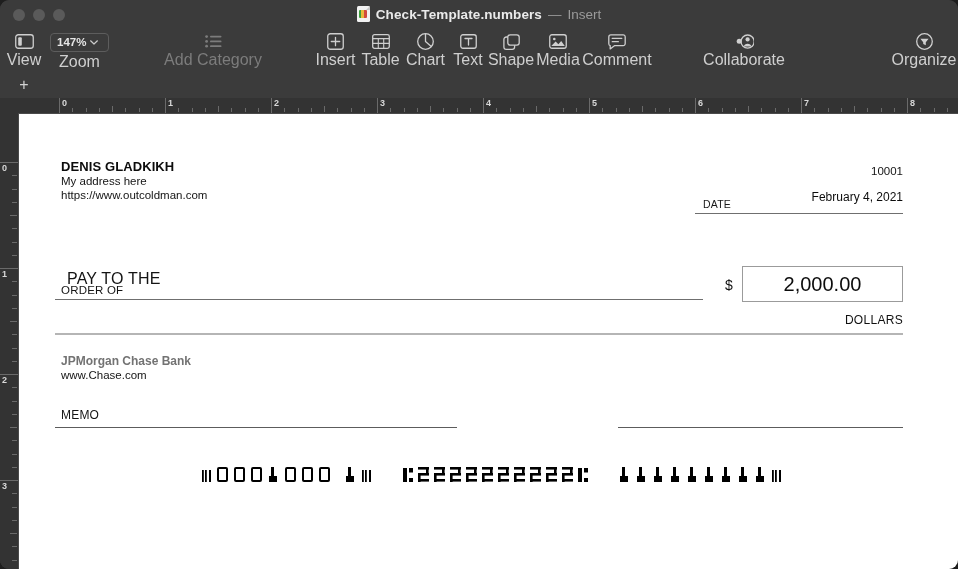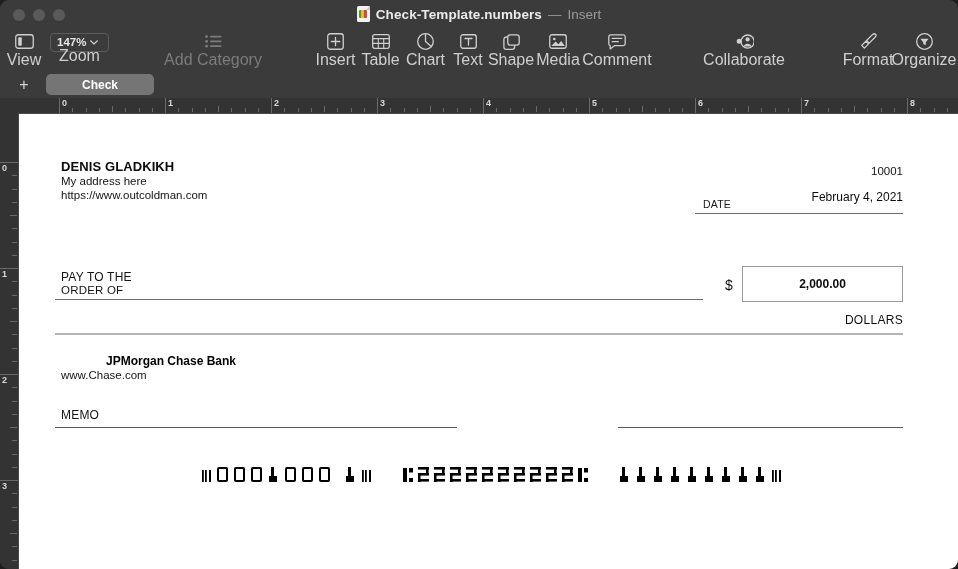--- a/index.html
+++ b/index.html
@@ -294,22 +294,22 @@
     font-size: 12px;
     color: #0c0c0c;
   }
   .date-line {
     left: 676px; top: 99px;
     width: 208px; height: 1px;
     background: #6f6f6f;
   }
 
   .pay-lbl1 {
-    left: 42px; top: 156px;
-    font-size: 12px;
+    left: 48px; top: 156px;
+    font-size: 16px;
     color: #141414;
     letter-spacing: 0.2px;
   }
   .pay-lbl2 {
     left: 42px; top: 170px;
     font-size: 11.5px;
     color: #141414;
     letter-spacing: 0.2px;
   }
   .pay-line {
@@ -325,44 +325,42 @@
   .amount-box {
     left: 723px; top: 152px;
     width: 161px; height: 36px;
     border: 1px solid #9b9b9b;
     box-sizing: border-box;
     display: flex;
     align-items: center;
     justify-content: center;
   }
   .amount-val {
-    font-size: 12px;
+    font-size: 20px;
     color: #0c0c0c;
-    font-weight: bold;
   }
   .dollars-lbl {
     left: 744px; top: 199px;
     width: 140px;
     text-align: right;
     font-size: 12px;
     color: #111111;
     letter-spacing: 0.3px;
   }
   .rule-full {
     left: 36px; top: 219px;
     width: 848px; height: 2px;
     background: #b5b5b5;
   }
 
   .bank-name {
     left: 42px; top: 240px;
     font-size: 12px;
     font-weight: bold;
-    color: #000000;
-    margin-left: 45px;
+    color: #737373;
   }
   .bank-web {
     left: 42px; top: 255px;
     font-size: 11.5px;
     color: #141414;
   }
   .memo-lbl {
     left: 42px; top: 294px;
     font-size: 12px;
     color: #141414;
@@ -517,21 +515,21 @@
 
     <div class="zoom-ctl" style="left:50px;width:59px;">
       <span class="zoom-val">147%</span>
       <span class="zoom-chev">
         <svg width="8" height="5" viewBox="0 0 8 5">
             <path d="M0.6 0.8 L4 4 L7.4 0.8" fill="none" stroke="#cacaca" stroke-width="1.2" stroke-linecap="round" stroke-linejoin="round"></path>
           </svg>
       </span>
     </div>
     <div class="tb-item" style="left:50px;top:0;width:59px;height:43px;justify-content:flex-end;padding-top:0;">
-      <span class="tb-lbl" style="margin-bottom:9px;">Zoom</span>
+      <span class="tb-lbl" style="margin-bottom:3px;">Zoom</span>
     </div>
 
     <div class="tb-item dim" style="left:160px;width:106px;">
       <span class="tb-ico">
         <svg width="17" height="13" viewBox="0 0 17 13">
           <g fill="#7c7c7c">
             <circle cx="1.6" cy="1.6" r="1.4"></circle>
               <rect x="5" y="0.7" width="11.5" height="1.8" rx="0.9"></rect>
             <circle cx="1.6" cy="6.4" r="1.4"></circle>
               <rect x="5" y="5.5" width="11.5" height="1.8" rx="0.9"></rect>
@@ -619,44 +617,34 @@
         <svg width="19" height="16" viewBox="0 0 19 16">
           <circle cx="12.6" cy="7.6" r="6.6" fill="none" stroke="#cfcfcf" stroke-width="1.3"></circle>
           <circle cx="12.6" cy="5.4" r="2.1" fill="#cfcfcf"></circle>
           <path d="M8.6 12.6 a4.2 4.2 0 0 1 8 0" fill="#cfcfcf"></path>
           <circle cx="4.2" cy="7.2" r="2.5" fill="#cfcfcf"></circle>
         </svg>
       </span>
       <span class="tb-lbl">Collaborate</span>
     </div>
 
-    <div class="tb-item" style="left:843px;width:50px;">
-      <span class="tb-ico">
-        <svg width="18" height="17" viewBox="0 0 18 17">
-          <path d="M16.6 1.2 C15.5 0.3 14.3 0.8 13.2 1.9 L7.6 7.5 L10.2 10.1 L15.8 4.5 C16.9 3.4 17.5 2.1 16.6 1.2 Z" fill="none" stroke="#cfcfcf" stroke-width="1.3" stroke-linejoin="round"></path>
-          <path d="M6.9 8.2 L9.6 10.9 L5.4 15.1 L2.7 12.4 Z" fill="none" stroke="#cfcfcf" stroke-width="1.3" stroke-linejoin="round"></path>
-        </svg>
-      </span>
-      <span class="tb-lbl">Format</span>
-    </div>
 
     <div class="tb-item" style="left:893px;width:62px;">
       <span class="tb-ico">
         <svg width="17" height="17" viewBox="0 0 17 17">
           <circle cx="8.5" cy="8.5" r="7.8" fill="none" stroke="#cfcfcf" stroke-width="1.3"></circle>
           <path d="M4.4 5.8 H12.6 L9.8 9.2 V12.2 L7.2 11 V9.2 Z" fill="#cfcfcf"></path>
         </svg>
       </span>
       <span class="tb-lbl">Organize</span>
     </div>
   </div>
 
   <div class="tabbar">
     <div class="addsheet">+</div>
-    <div class="sheettab">Check</div>
   </div>
 
   <div class="ruler-corner"></div>
 
   <div class="hruler">
 
     <div class="h-maj" style="left:41px"></div>
       <div class="h-num" style="left:41px">0</div>
     <div class="h-maj" style="left:147px"></div>
       <div class="h-num" style="left:147px">1</div>

